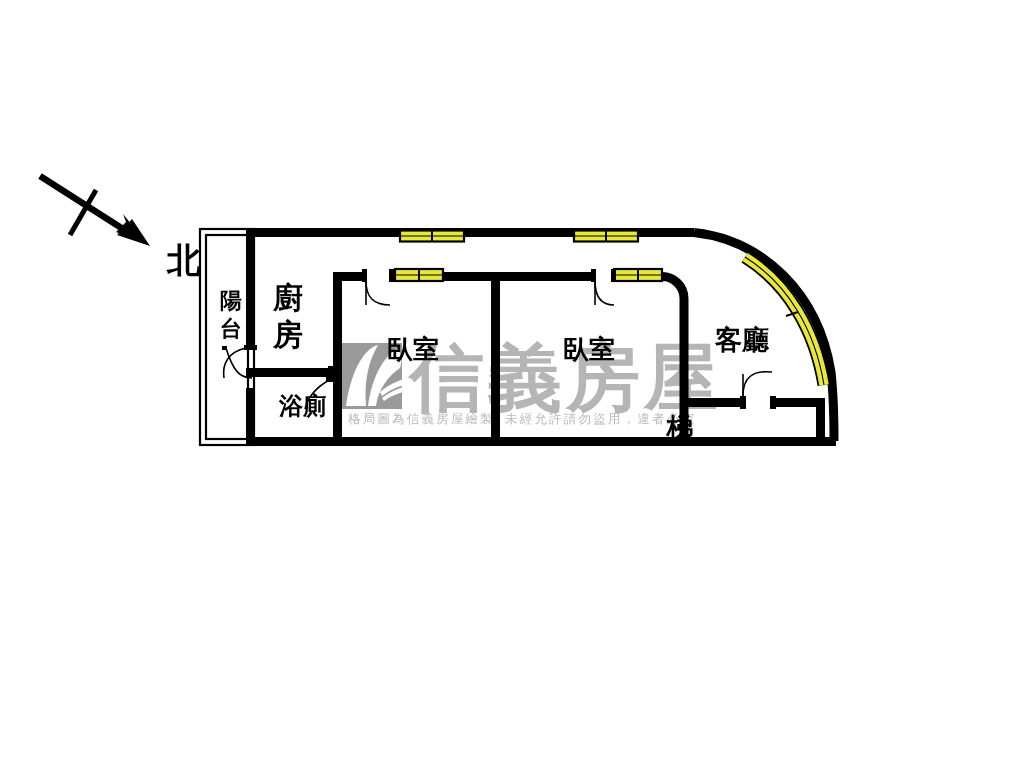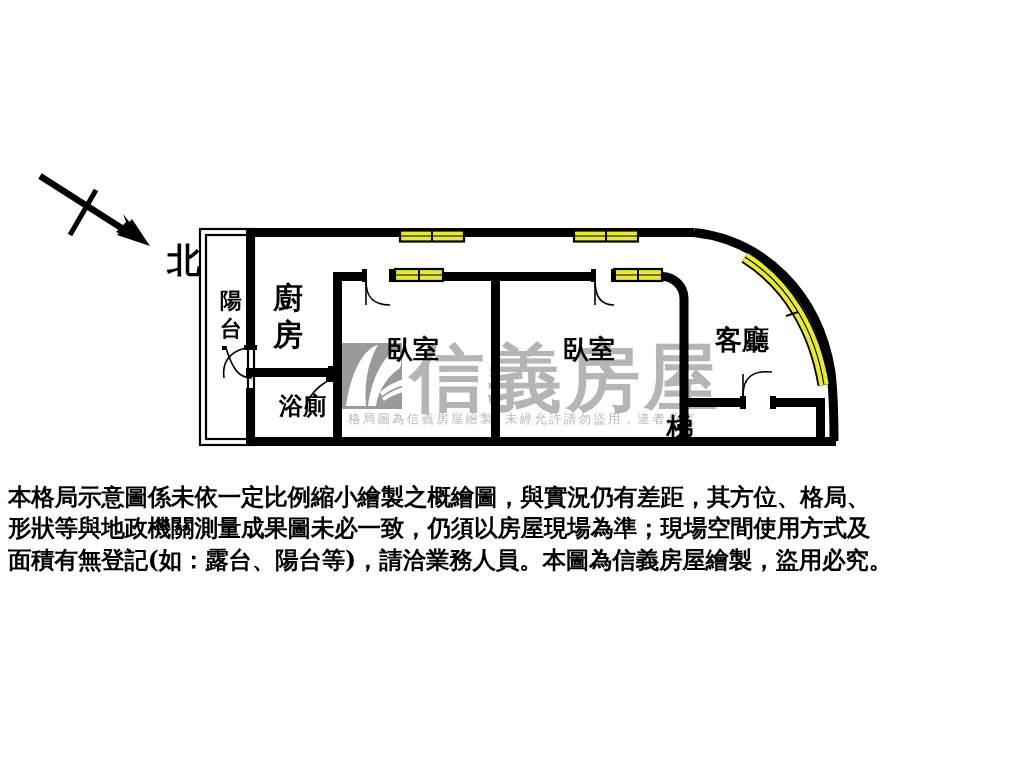--- a/index.html
+++ b/index.html
@@ -203,17 +203,14 @@
     <text class="room-label" x="413" y="358" font-size="26" text-anchor="middle">臥室</text>
 
     <text class="room-label" x="589" y="358" font-size="26" text-anchor="middle">臥室</text>
 
     <text class="room-label" x="742" y="349" font-size="27" text-anchor="middle">客廳</text>
 
     <text class="room-label" x="680" y="437" font-size="27" text-anchor="middle">梯</text>
 
   </svg>
 
-  <div class="disclaimer">本格局示意圖係未依一定比例縮小繪製之概繪圖，與實況仍有差距，其方位、格局、
-形狀等與地政機關測量成果圖未必一致，仍須以房屋現場為準；現場空間使用方式及
-面積有無登記(如：露台、陽台等)，請洽業務人員。本圖為信義房屋繪製，盜用必究。</div>
 
 </div>
 
 </body></html>

